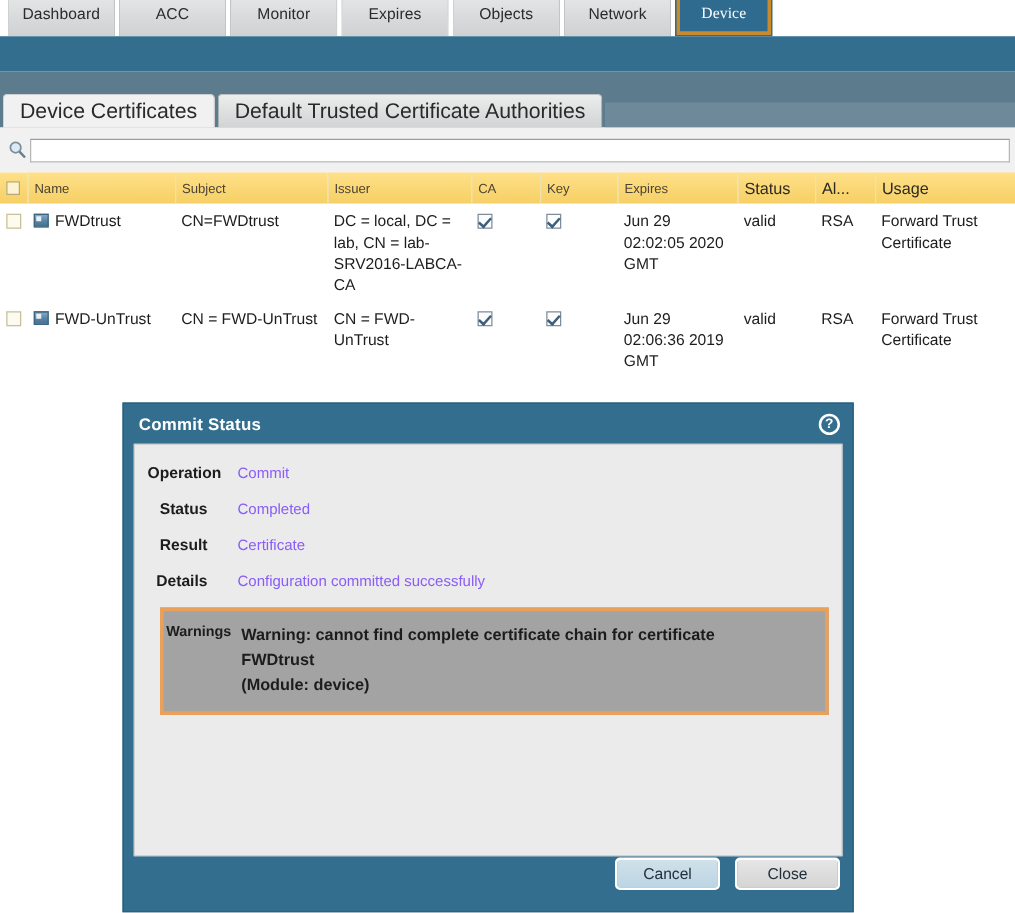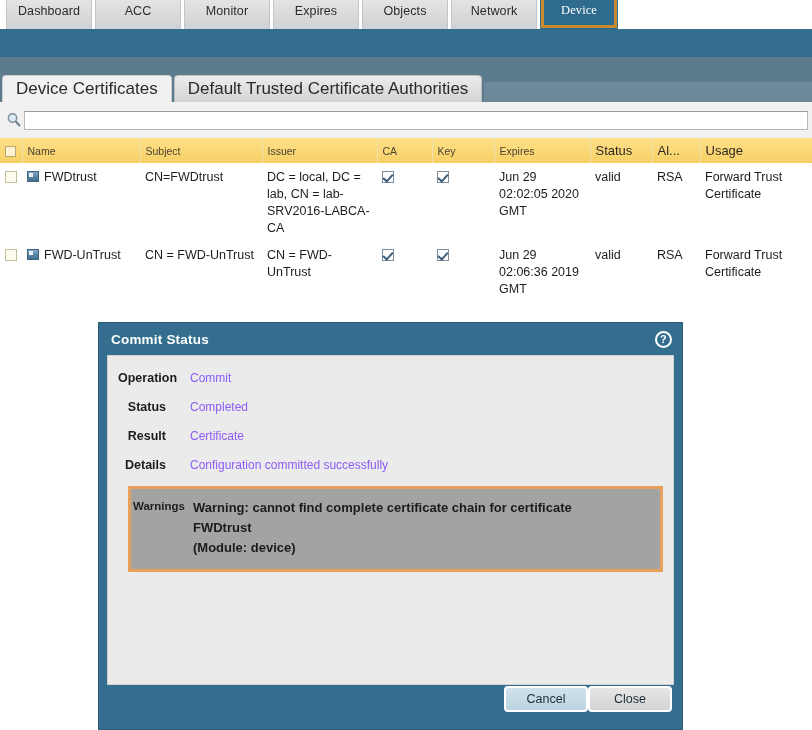--- a/index.html
+++ b/index.html
@@ -311,21 +311,21 @@
     color: #1c1c1c;
     line-height: 20px;
     font-weight: bold;
   }
   .modal-footer {
     height: 28px;
     display: flex;
     align-items: center;
     justify-content: flex-end;
     padding-right: 10px;
-    gap: 0;
+    gap: 12px;
   }
   .btn {
     height: 26px;
     min-width: 84px;
     border-radius: 4px;
     font-size: 12.5px;
     color: #20303c;
     display: flex;
     align-items: center;
     justify-content: center;

